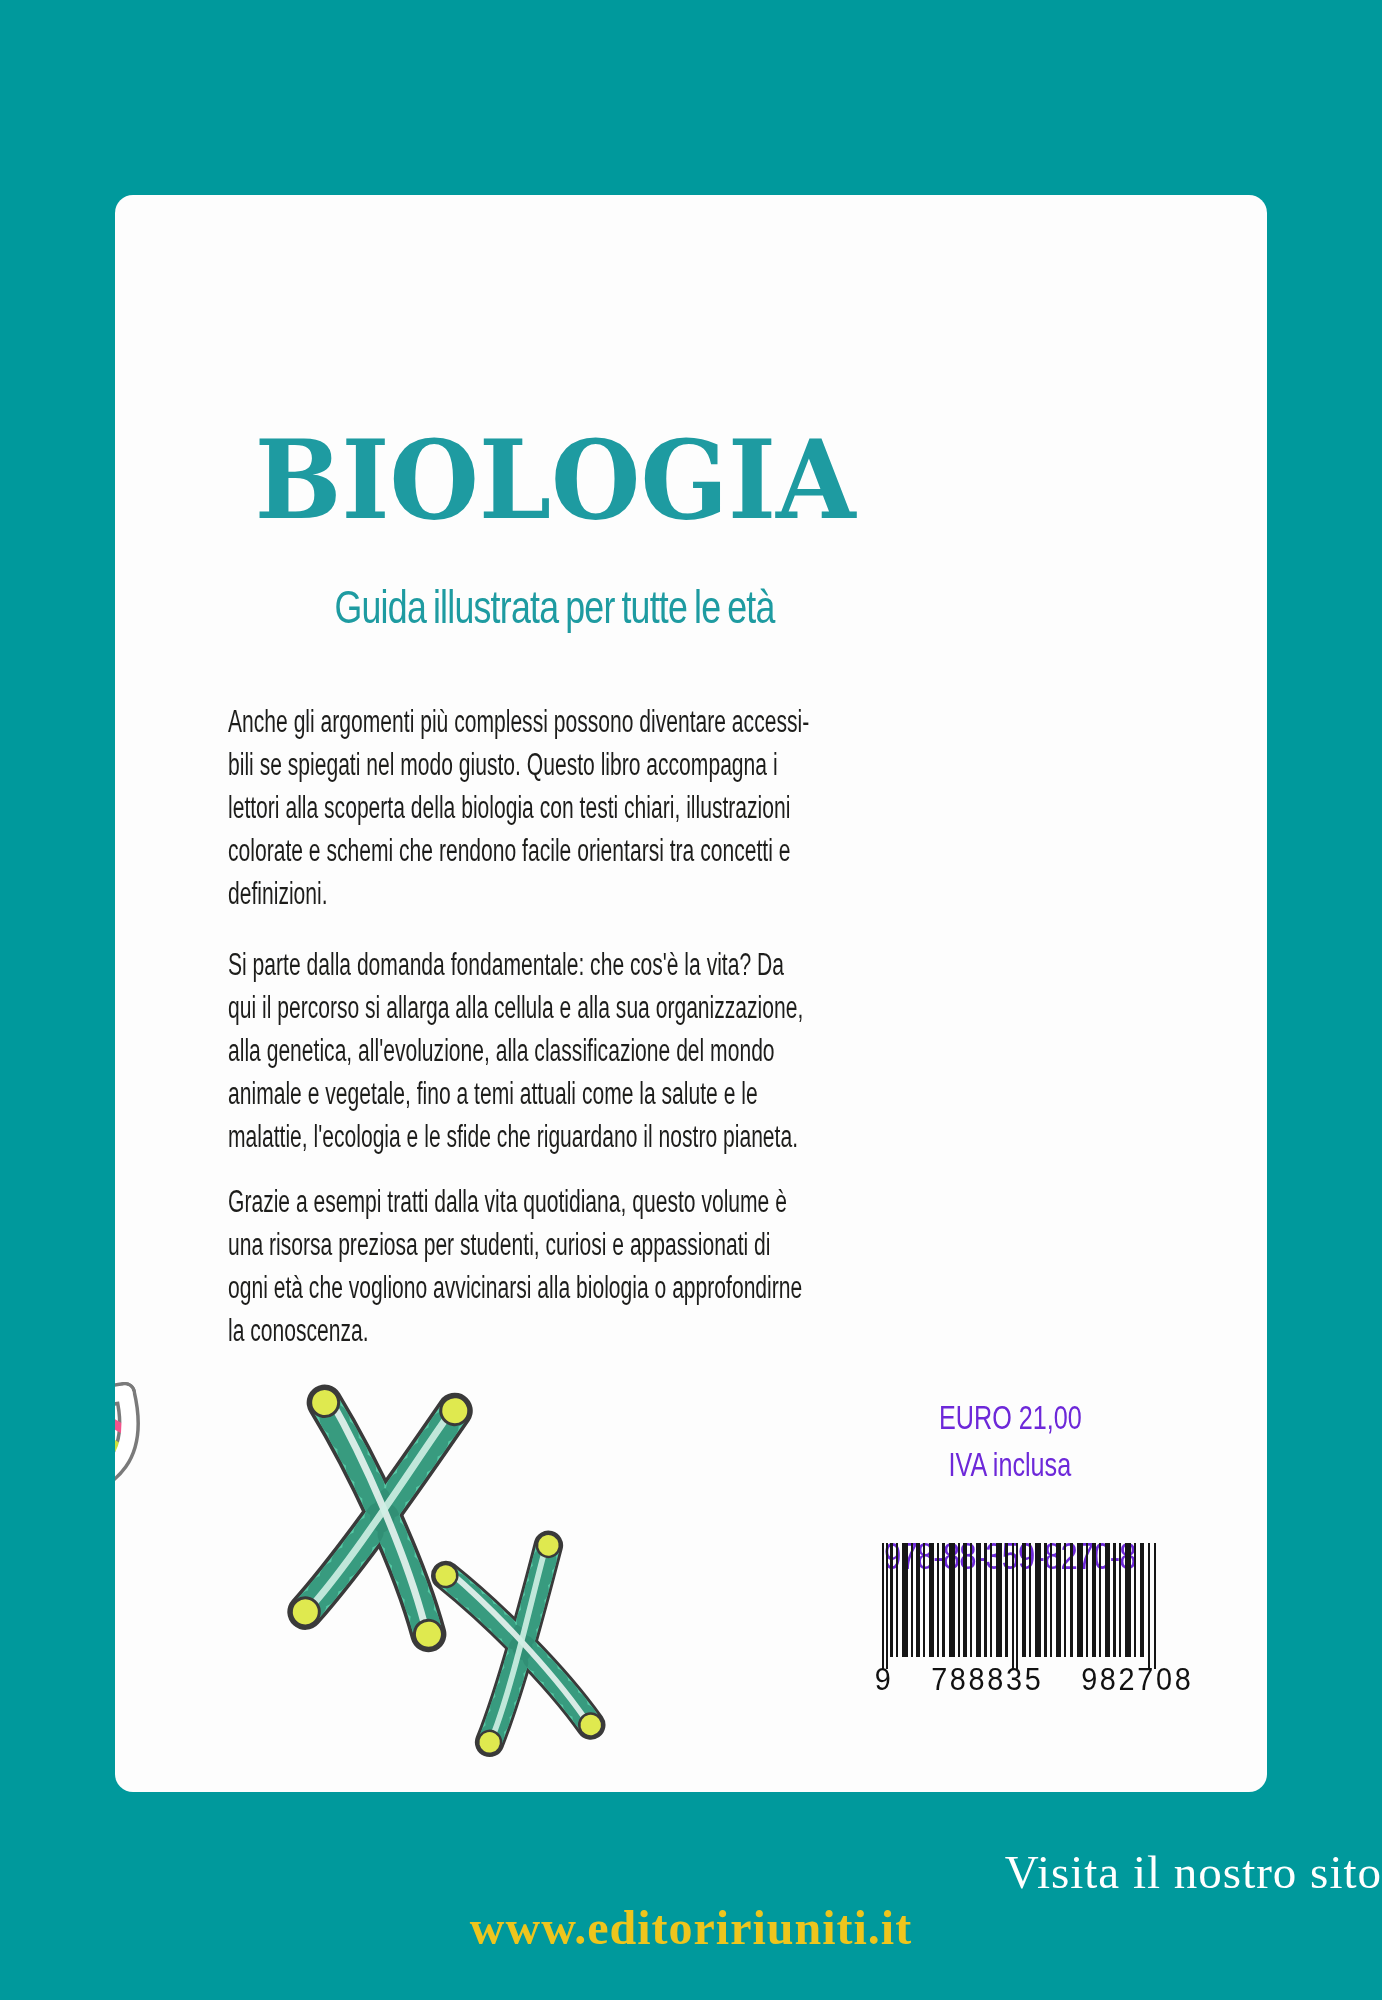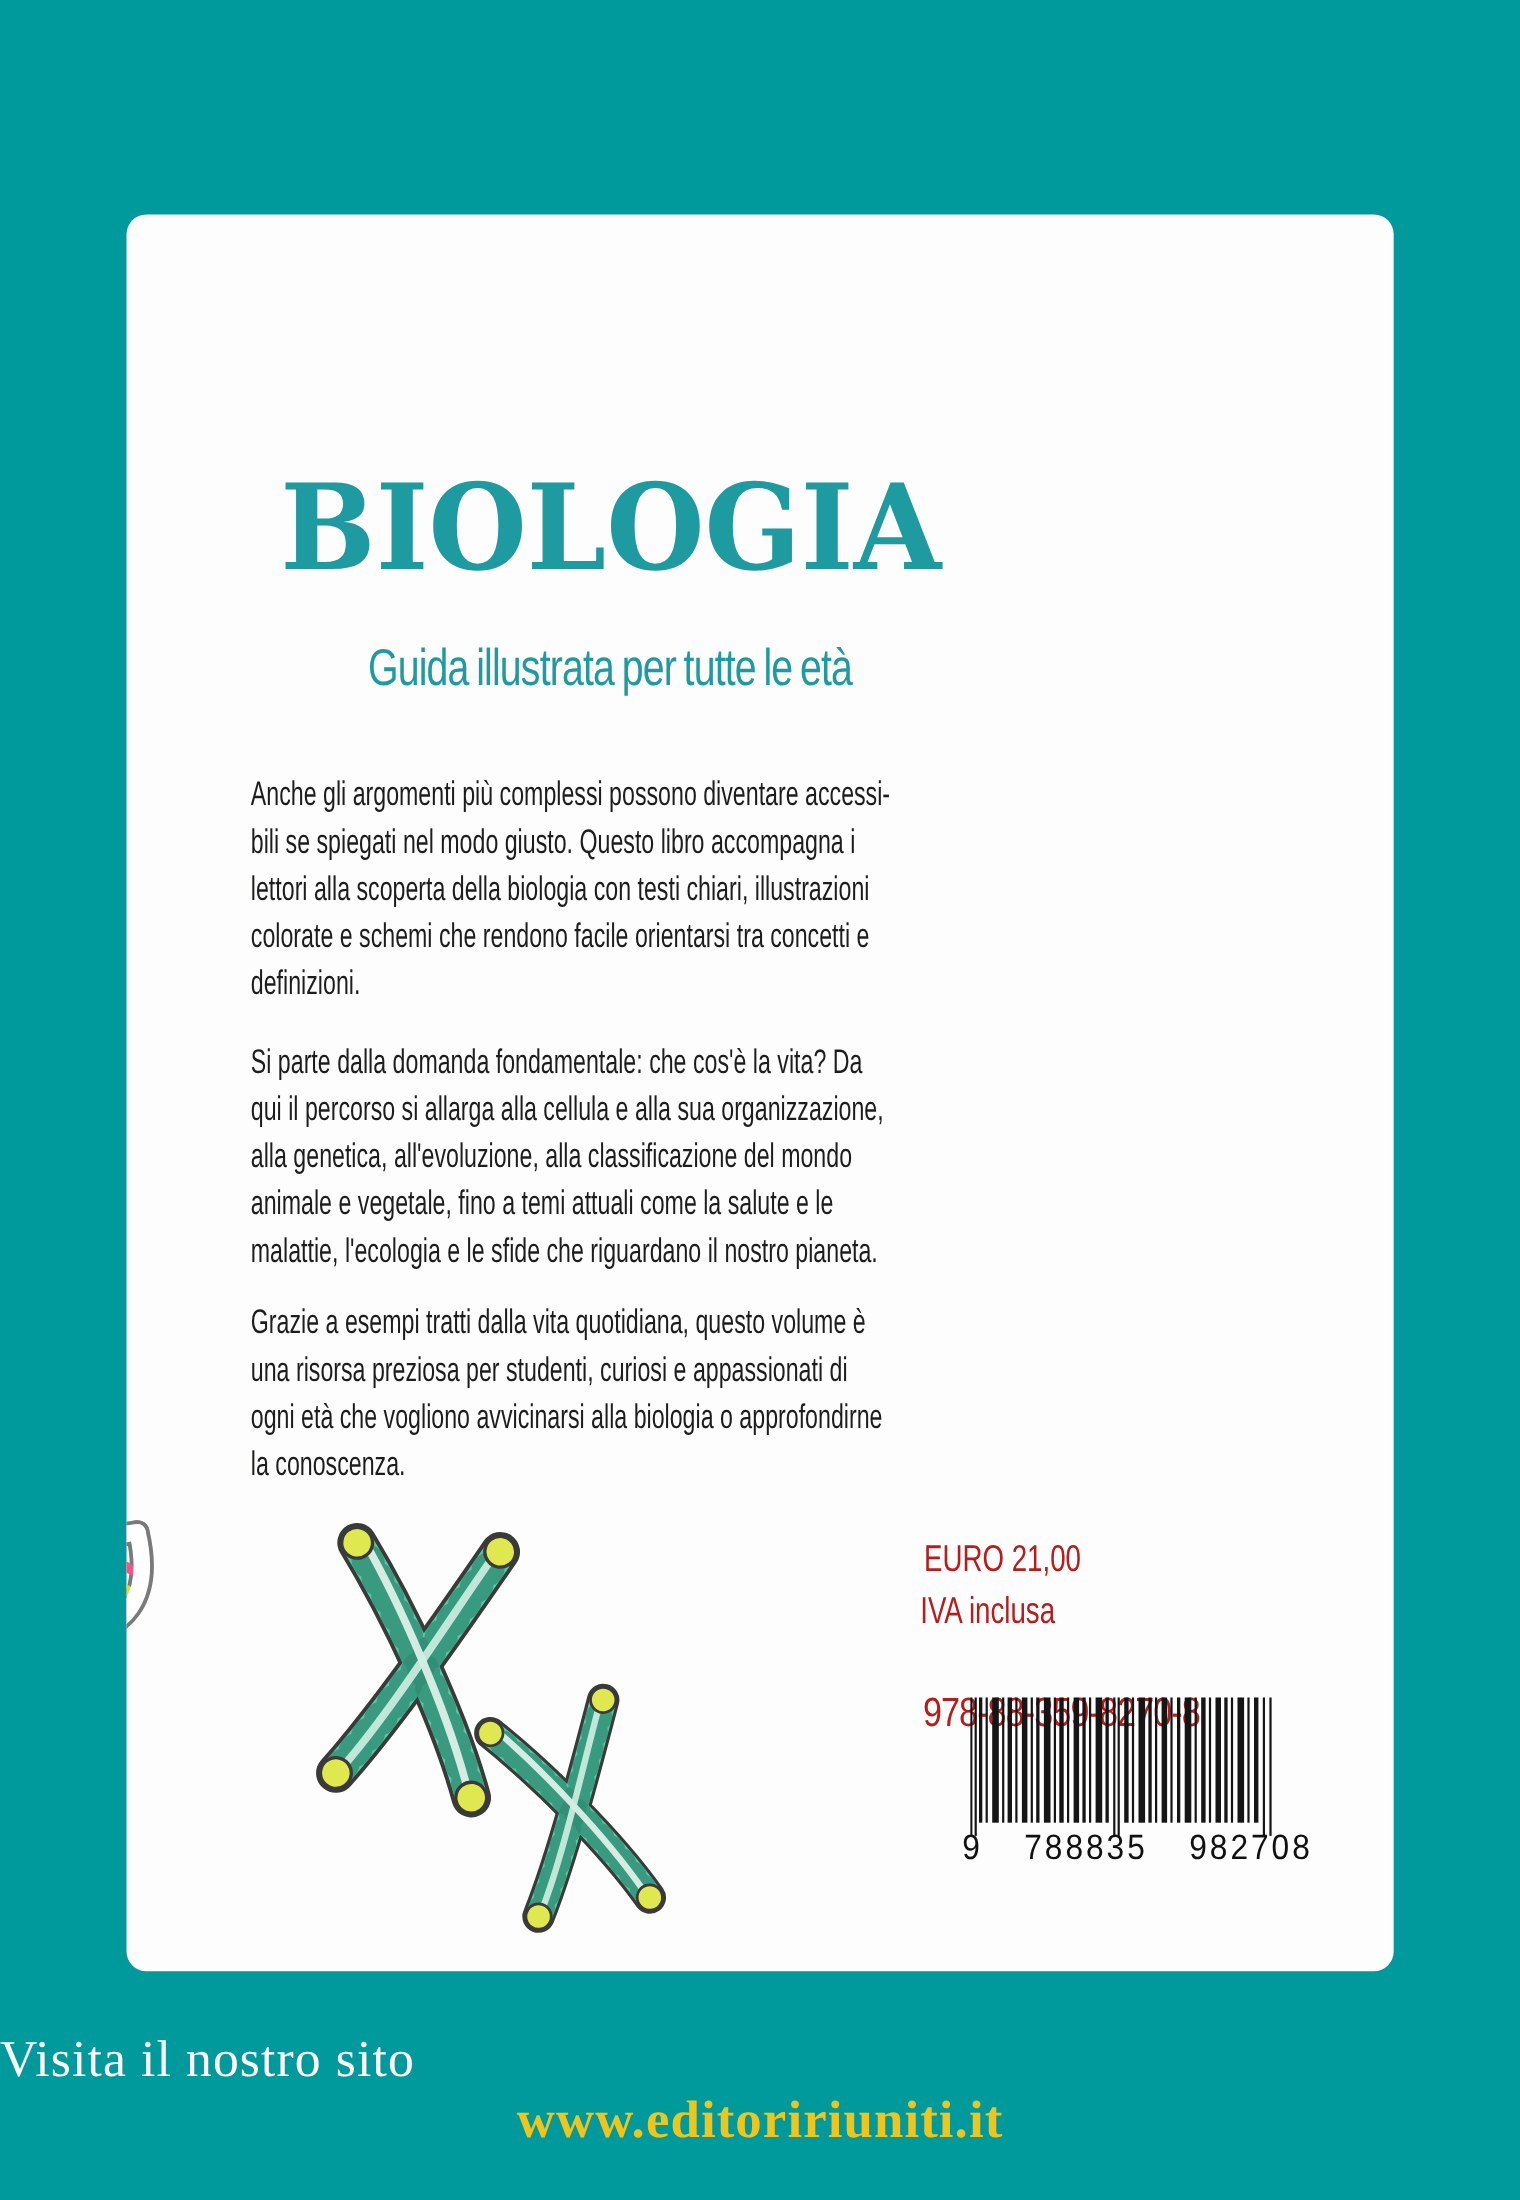--- a/index.html
+++ b/index.html
@@ -29,35 +29,35 @@
     color:#1E9BA1;font-size:47px;font-weight:normal;white-space:pre;
   }
   .subtitle span{display:inline-block;transform:scaleX(.76);letter-spacing:-1px;word-spacing:-3px;}
   .blurb{
     position:absolute;left:113px;width:990px;
     color:#1D1D1B;font-size:31px;line-height:43px;
     white-space:pre;letter-spacing:0px;
     transform:scaleX(.68);transform-origin:0 0;
   }
   .p1{top:505px;} .p2{top:748px;} .p3{top:985px;}
-  .price-box{position:absolute;left:700px;width:390px;text-align:left;color:#b91c1c;}
+  .price-box{position:absolute;left:700px;width:390px;text-align:center;color:#6d28d9;}
   .price-line{font-size:34px;white-space:pre;}
   .price-line span{display:inline-block;transform:scaleX(.74);letter-spacing:0;}
   .pb1{top:1203px;} .pb2{top:1250px;}
   .isbn{top:1303px;font-size:37px;margin-top:38px;}
   .isbn span{display:inline-block;transform:scaleX(.84);letter-spacing:-1px;}
   .barcode-wrap{position:absolute;left:767px;top:1348px;width:278px;height:126px;}
   .barcode-digits{
     position:absolute;left:742px;top:1466px;width:330px;text-align:center;
     color:#111;font-size:32px;white-space:pre;
   }
   .barcode-digits span{display:inline-block;transform:scaleX(.9);word-spacing:30px;letter-spacing:3px;}
   .illus{position:absolute;left:-30px;top:1180px;width:560px;height:417px;}
   .footer-visit{
-    position:absolute;left:0;top:1845px;width:1382px;text-align:left;
+    position:absolute;left:0;top:1845px;width:1382px;text-align:right;
     color:#FFFFFF;font-family:"Liberation Serif",serif;font-size:47px;letter-spacing:1px;
   }
   .footer-url{
     position:absolute;left:0;top:1900px;width:1382px;text-align:center;
     color:#EEC51D;font-family:"Liberation Serif",serif;font-weight:bold;font-size:48px;letter-spacing:1px;
   }
 </style>
 </head>
 <body>
 

